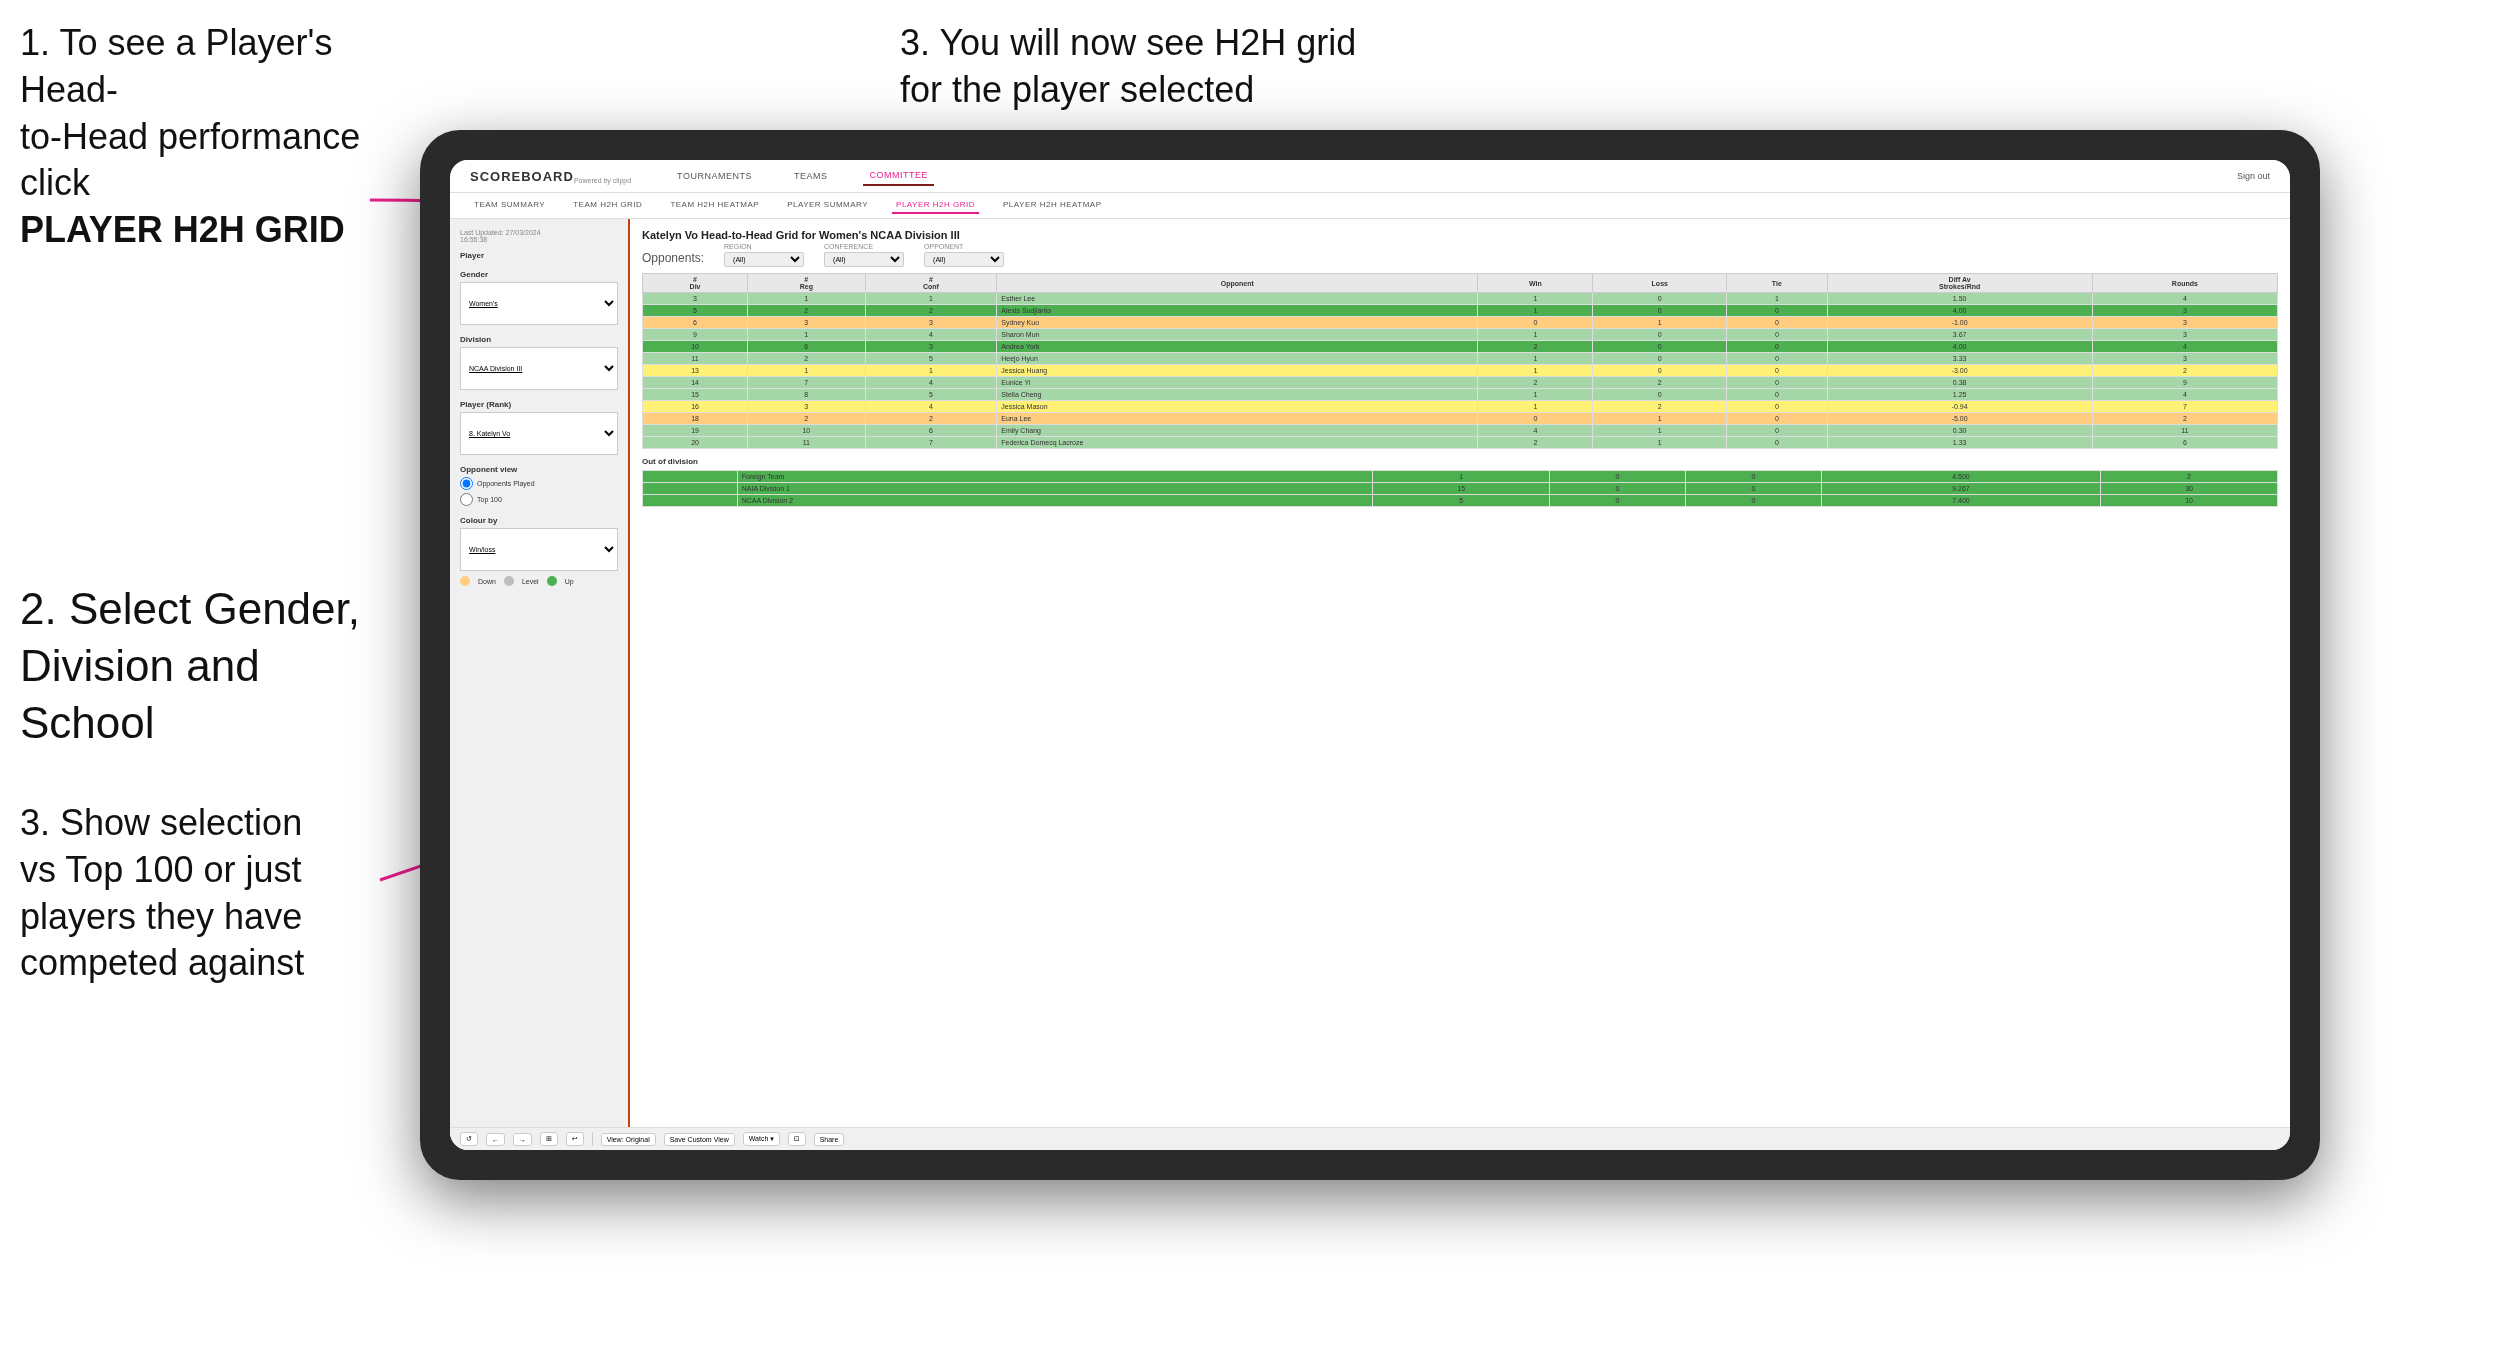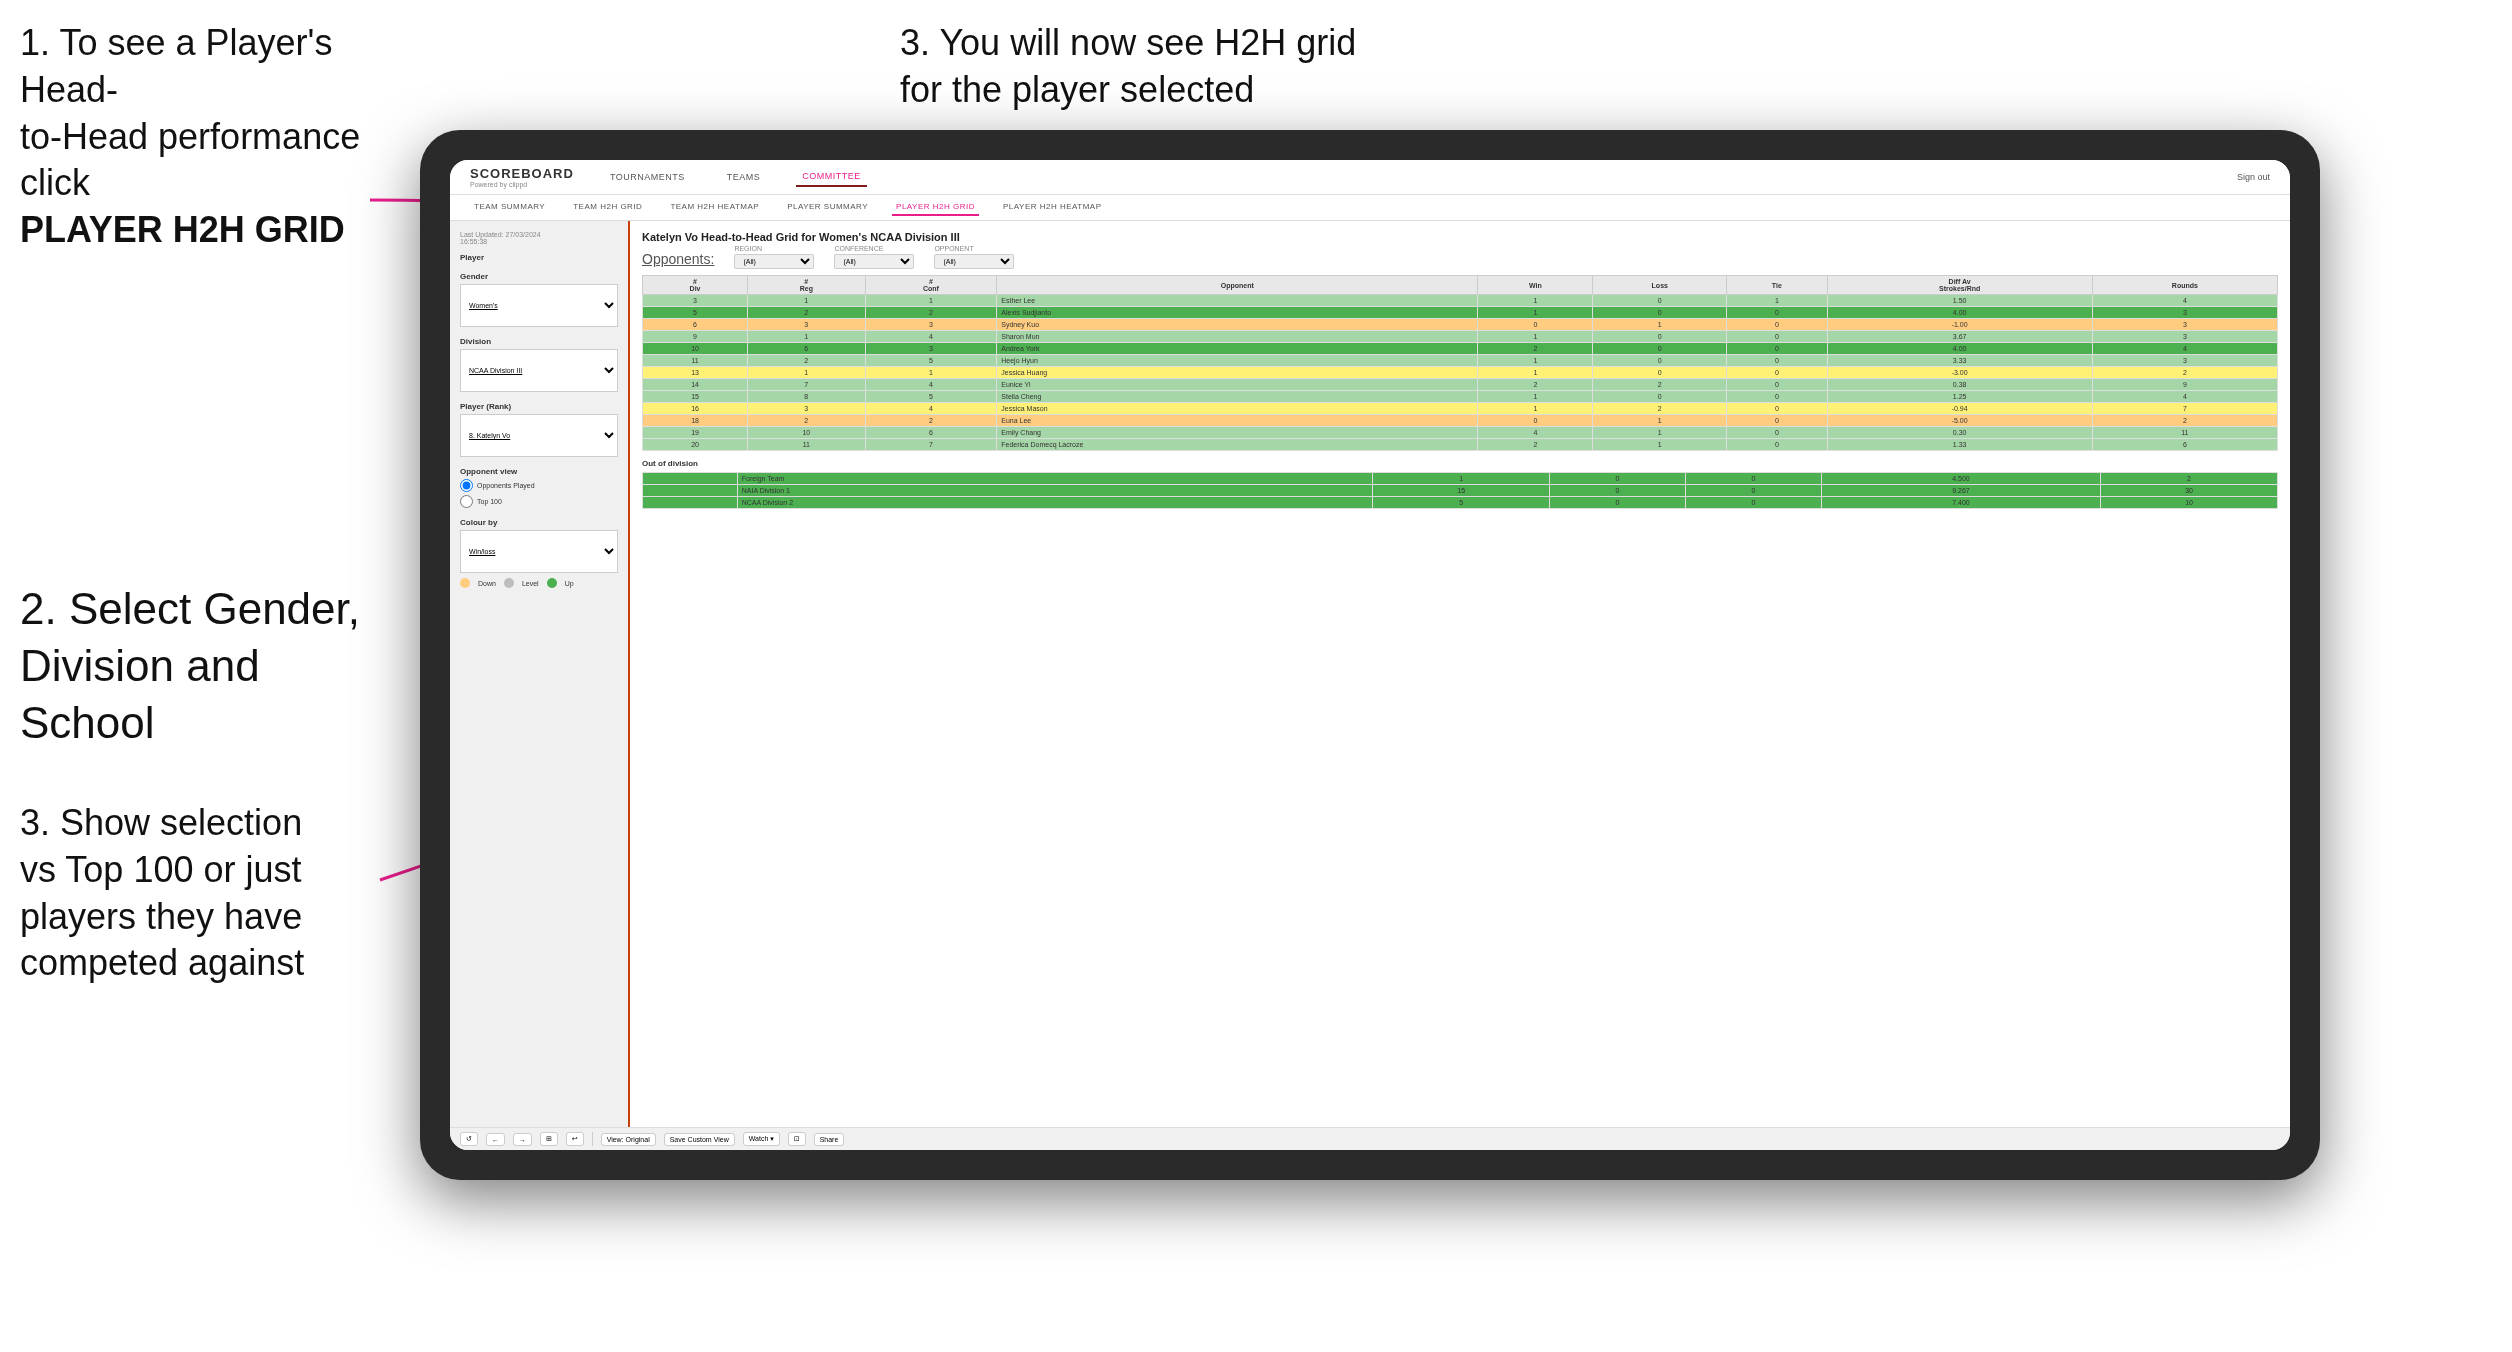--- a/index.html
+++ b/index.html
@@ -86,21 +86,23 @@
       border-bottom: 1px solid #ddd;
       padding: 6px 20px;
       display: flex;
       align-items: center;
       gap: 30px;
       flex-shrink: 0;
     }
 
     .logo-area {
       display: flex;
-      flex-direction: column;
+      flex-direction: row;
+      margin-right: 10px;
+      align-items: flex-end;
     }
     .logo-text {
       font-size: 13px;
       font-weight: bold;
       color: #333;
       letter-spacing: 1px;
     }
     .logo-sub {
       font-size: 7px;
       color: #888;
@@ -268,25 +270,24 @@
       text-transform: uppercase;
     }
     .filter-select {
       font-size: 7px;
       padding: 2px 4px;
       border: 1px solid #ccc;
       border-radius: 2px;
       min-width: 80px;
     }
     .opponents-label {
-      font-size: 14px;
+      font-size: 12px;
       color: #555;
       align-self: flex-end;
       padding-bottom: 2px;
-      text-decoration: underline;
     }
 
     
     .data-table {
       width: 100%;
       border-collapse: collapse;
       font-size: 7px;
     }
     .data-table th {
       background: #e8e8e8;

